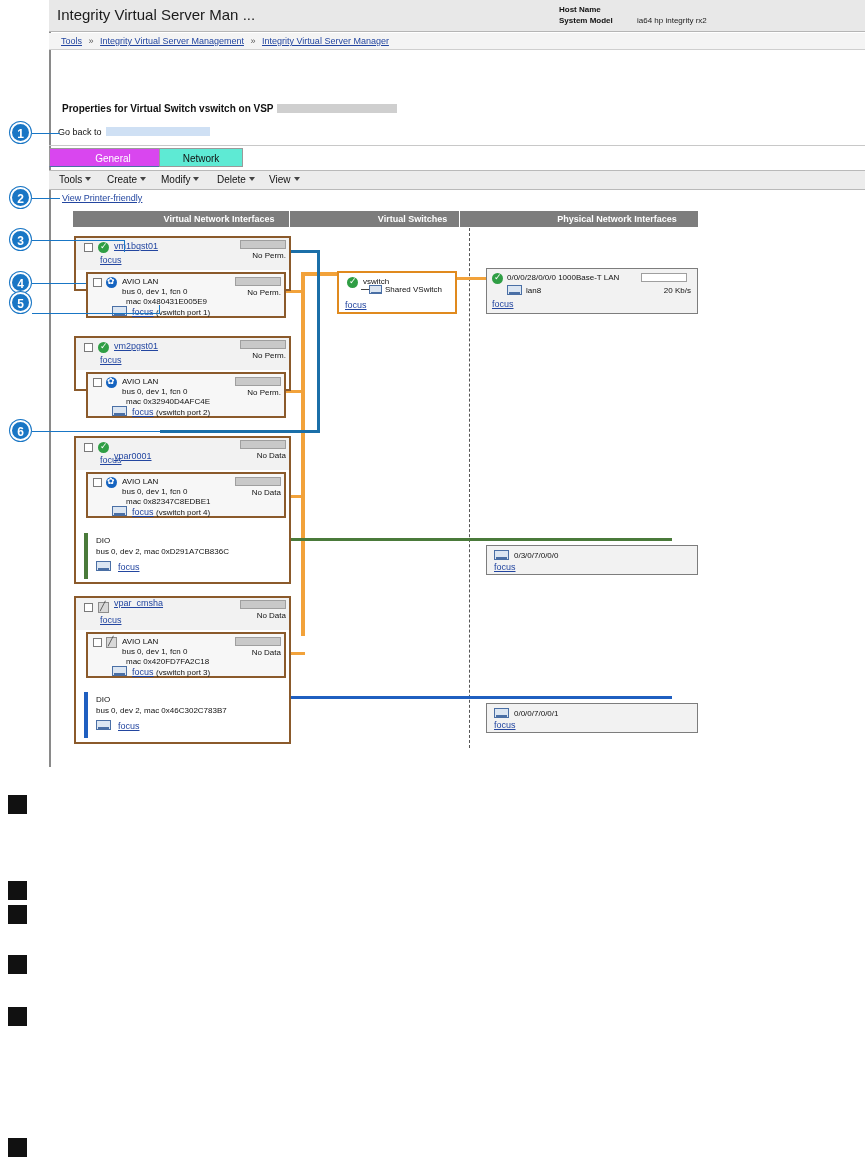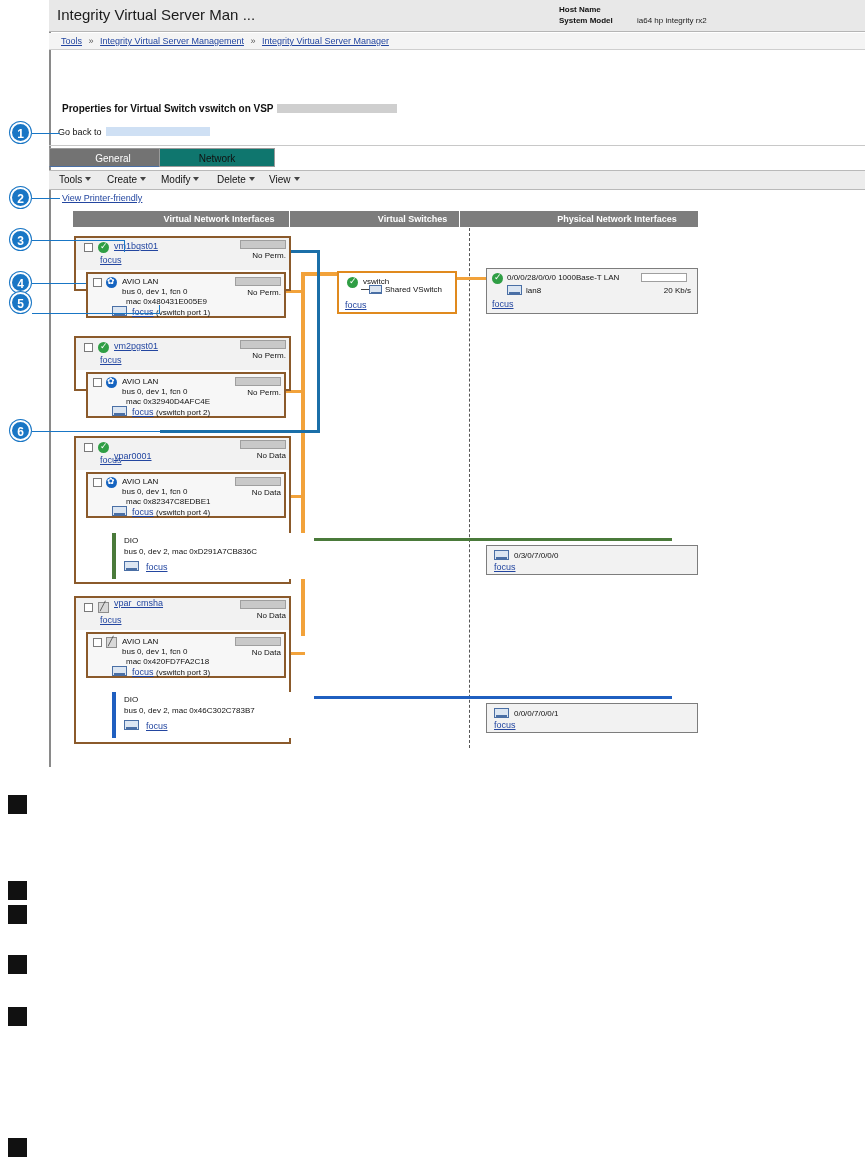--- a/index.html
+++ b/index.html
@@ -54,22 +54,22 @@
   .goback .redact2 { display: inline-block; width: 104px; height: 9px; background: #cfe0f4; vertical-align: -1px; margin-left: 4px; }
 
   .titlerule { position: absolute; left: 49px; top: 145px; width: 816px; height: 1px; background: #c8c8c8; }
 
   
   .tabs { position: absolute; left: 49px; top: 148px; width: 816px; height: 19px; }
   .tab {
     position: absolute; top: 0; height: 19px; line-height: 19px;
     text-align: center; font-size: 10px; border: 1px solid #9a9a9a;
   }
-  .tab.sel { left: 0; width: 128px; background: #737373; color: #fff; border-bottom-color: #4a6fa5; }
-  .tab.unsel { left: 110px; width: 116px; background: #0f766e; color: #111; }
+  .tab.sel { left: 0; width: 128px; background: #d946ef; color: #fff; border-bottom-color: #4a6fa5; }
+  .tab.unsel { left: 110px; width: 84px; background: #5eead4; color: #111; }
 
   
   .menubar {
     position: absolute; left: 49px; top: 170px; width: 816px; height: 20px;
     background: #ececec; border-top: 1px solid #b9b9b9; border-bottom: 1px solid #b9b9b9;
   }
   .menuitem {
     position: absolute; top: 3px; height: 14px; font-size: 10px; color: #111; white-space: nowrap;
   }
   .caret { display: inline-block; width: 0; height: 0; margin-left: 3px;
@@ -107,21 +107,21 @@
   .blueicon:after { content: "\273F"; position: absolute; left: 1px; top: -1px; font-size: 9px; color: #fff; }
   .grayicon { position: absolute; width: 11px; height: 11px; background: #d8d8d8; border: 1px solid #8d8d8d; }
   .grayicon:after { content: "\2571"; position: absolute; left: 1px; top: -2px; font-size: 9px; color: #444; }
 
   .nicicon { position: absolute; width: 15px; height: 10px; background: #dce6f2; border: 1px solid #4a6fa5; }
   .nicicon:after { content: ""; position: absolute; left: 1px; top: 6px; width: 11px; height: 2px; background: #4a6fa5; }
 
   .lanbox { position: absolute; border: 2px solid #8b5a2b; background: #f7f7f7; }
   .lantxt { position: absolute; font-size: 8px; color: #111; line-height: 10px; }
 
-  .dio { position: absolute; background: #ffffff; margin-left: 28px; }
+  .dio { position: absolute; background: #ffffff; }
   .diotxt { position: absolute; font-size: 8px; color: #111; line-height: 10px; }
 
   .vswbox { position: absolute; border: 2px solid #e08a1e; background: #ffffff; }
   .physbox { position: absolute; border: 1px solid #7d7d7d; background: #f2f2f2; }
   .physbox2 { position: absolute; border: 1px solid #7d7d7d; background: #f2f2f2; }
 
   .wirebox { position: absolute; width: 46px; height: 9px; background: #ffffff; border: 1px solid #9f9f9f; }
 
   
   .ln { position: absolute; }

